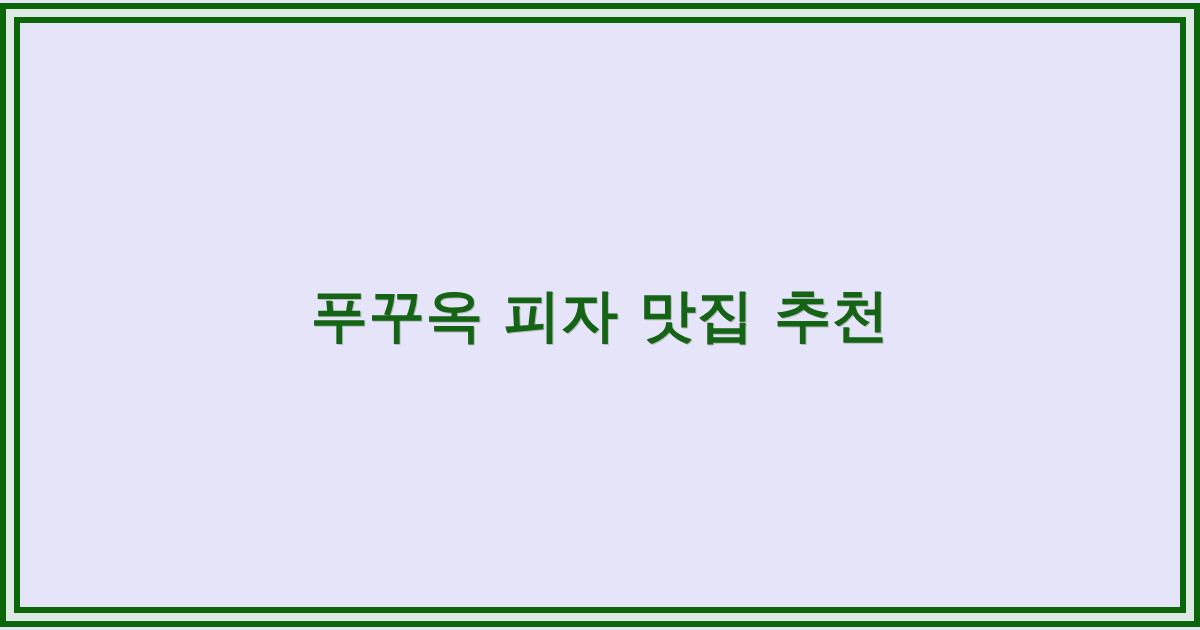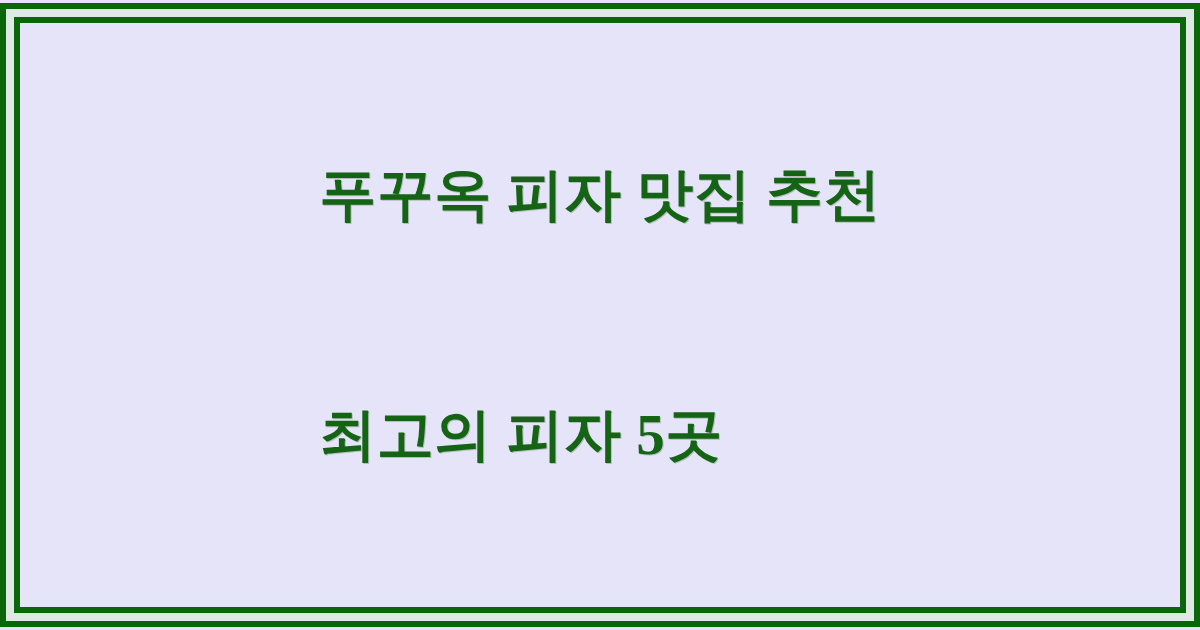--- a/index.html
+++ b/index.html
@@ -83,32 +83,30 @@
     line-height: 80px;
     letter-spacing: 0.5px;
     white-space: pre;
     text-shadow: 1px 1px 0 rgba(120, 140, 120, 0.45);
     margin: 0;
     padding: 0;
   }
 
   .headline-line {
     display: block;
-    font-family: Liberation Serif, serif;
   }
 </style>
 </head>
 <body>
 
 <div class="banner">
 
   <div class="frame-gap"></div>
   <div class="frame-outer"></div>
   <div class="frame-inner"></div>
 
   <div class="headline-wrap">
     <h1 class="headline">
       <span class="headline-line">푸꾸옥 피자 맛집 추천</span>
-      <span class="headline-line">최고의 피자 5곳</span>
     </h1>
   </div>
 
 </div>
 
 </body></html>

